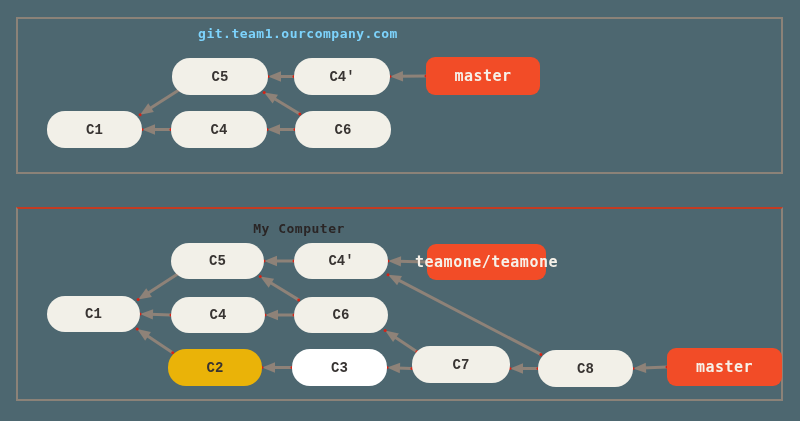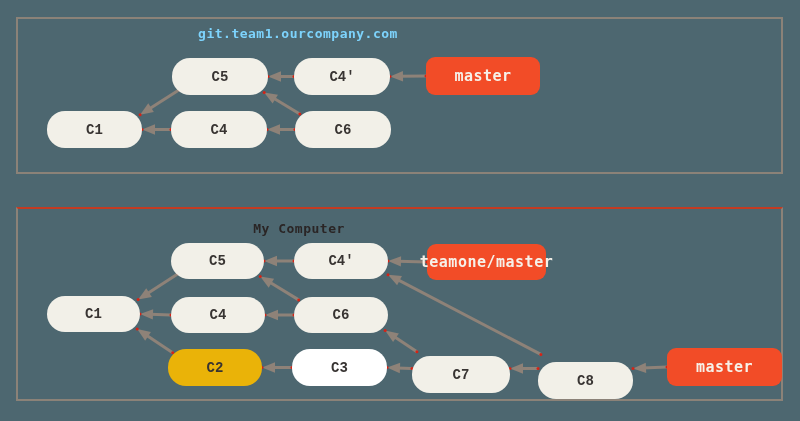--- a/index.html
+++ b/index.html
@@ -180,22 +180,22 @@
     <div class="repo-title" id="title-local" style="left: 281px; top: 12px; color: rgb(42, 37, 37);">My Computer</div>
   </div>
 <div class="node commit" style="left: 172px; top: 58px; width: 96px; height: 37px; background: rgb(242, 240, 232); color: rgb(56, 52, 50);">C5</div>
     <div class="node commit" style="left: 294px; top: 58px; width: 96px; height: 37px; background: rgb(242, 240, 232); color: rgb(56, 52, 50);">C4'</div>
     <div class="node commit" style="left: 47px; top: 111px; width: 95px; height: 37px; background: rgb(242, 240, 232); color: rgb(56, 52, 50);">C1</div>
     <div class="node commit" style="left: 171px; top: 111px; width: 96px; height: 37px; background: rgb(242, 240, 232); color: rgb(56, 52, 50);">C4</div>
     <div class="node commit" style="left: 295px; top: 111px; width: 96px; height: 37px; background: rgb(242, 240, 232); color: rgb(56, 52, 50);">C6</div>
     <div class="node ref" style="left: 426px; top: 57px; width: 114px; height: 38px; background: rgb(242, 76, 39); color: rgb(246, 241, 233);">master</div>
     <div class="node commit" style="left: 171px; top: 243px; width: 93px; height: 36px; background: rgb(242, 240, 232); color: rgb(56, 52, 50);">C5</div>
     <div class="node commit" style="left: 294px; top: 243px; width: 94px; height: 36px; background: rgb(242, 240, 232); color: rgb(56, 52, 50);">C4'</div>
-    <div class="node ref" style="left: 427px; top: 244px; width: 119px; height: 36px; background: rgb(242, 76, 39); color: rgb(246, 241, 233);">teamone/master</div>
+    <div class="node ref" style="left: 427px; top: 244px; width: 119px; height: 36px; background: rgb(242, 76, 39); color: rgb(246, 241, 233);">teamone/teamone</div>
     <div class="node commit" style="left: 47px; top: 296px; width: 93px; height: 36px; background: rgb(242, 240, 232); color: rgb(56, 52, 50);">C1</div>
     <div class="node commit" style="left: 171px; top: 297px; width: 94px; height: 36px; background: rgb(242, 240, 232); color: rgb(56, 52, 50);">C4</div>
     <div class="node commit" style="left: 294px; top: 297px; width: 94px; height: 36px; background: rgb(242, 240, 232); color: rgb(56, 52, 50);">C6</div>
     <div class="node commit" style="left: 168px; top: 349px; width: 94px; height: 37px; background: #eab308; color: rgb(56, 52, 50);">C2</div>
     <div class="node commit" style="left: 292px; top: 349px; width: 95px; height: 37px; background: #ffffff; color: rgb(56, 52, 50);">C3</div>
-    <div class="node commit" style="left: 412px; top: 356px; width: 98px; height: 37px; background: rgb(242, 240, 232); color: rgb(56, 52, 50);">C7</div>
-    <div class="node commit" style="left: 538px; top: 350px; width: 95px; height: 37px; background: rgb(242, 240, 232); color: rgb(56, 52, 50); margin-top: 12px;">C8</div>
+    <div class="node commit" style="left: 412px; top: 346px; width: 98px; height: 37px; background: rgb(242, 240, 232); color: rgb(56, 52, 50);">C7</div>
+    <div class="node commit" style="left: 538px; top: 350px; width: 95px; height: 37px; background: rgb(242, 240, 232); color: rgb(56, 52, 50);">C8</div>
     <div class="node ref" style="left: 667px; top: 348px; width: 115px; height: 38px; background: rgb(242, 76, 39); color: rgb(246, 241, 233);">master</div>
   </div>
 
 </body></html>

